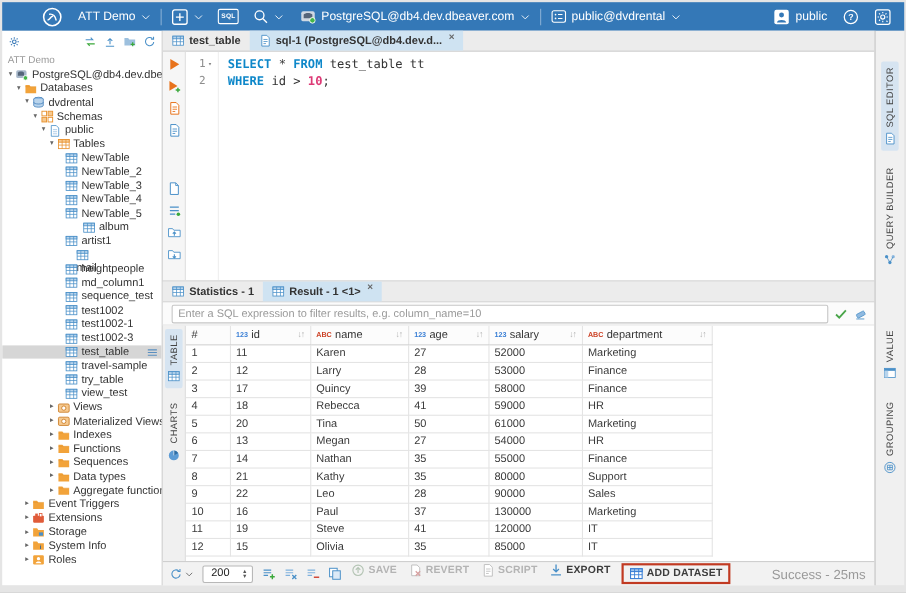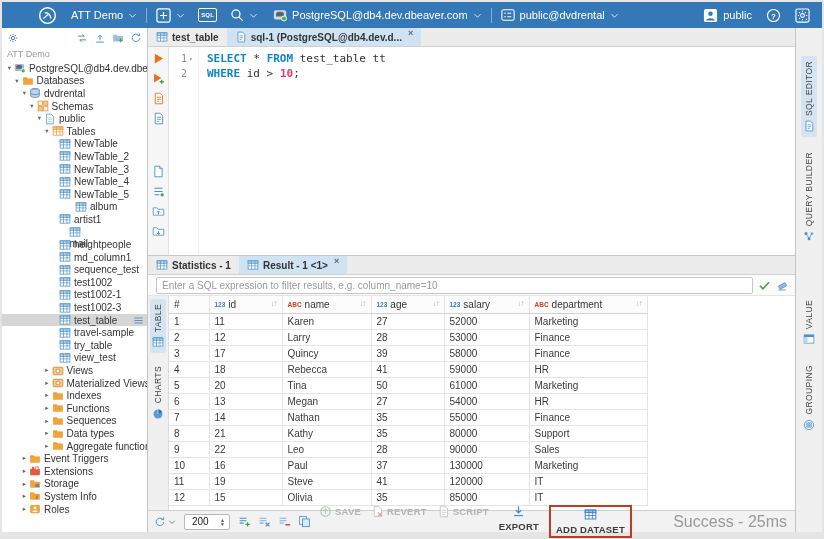--- a/index.html
+++ b/index.html
@@ -66,26 +66,26 @@
   .coltype{font-size:6.5px;font-weight:700;margin-right:3px;vertical-align:1px;}
   .type-123{color:#3a7fd5;}
   .type-abc{color:#cc4125;}
   .sort{float:right;color:#b5b5b5;font-size:8px;letter-spacing:-1px;}
 
   
   .statusbar{height:22px;background:#f2f2f2;border-top:1px solid #cfcfcf;display:flex;align-items:center;padding:0 8px 0 6px;gap:8px;font-size:9.5px;color:#444;box-sizing:border-box;flex:none;}
   .sb-icons{display:flex;align-items:center;gap:7px;}
   .sb-btn{display:flex;align-items:center;gap:3px;font-weight:700;letter-spacing:.2px;white-space:nowrap;}
   .sb-btn.disabled{color:#b4b4b4;}
-  .sb-btn.enabled{color:#3c3c3c;flex-direction:column;}
+  .sb-btn.enabled{color:#3c3c3c;}
   .hl{border:2px solid #c13a22;padding:1px 5px;display:flex;align-items:center;}
   .spinner{width:46px;height:16px;background:#fff;border:1px solid #b8b8b8;border-radius:2px;display:flex;align-items:center;box-sizing:border-box;}
   .spinner .val{flex:1;padding-left:7px;font-size:10px;color:#222;}
   .spinner .arrows{width:13px;display:flex;flex-direction:column;align-items:center;font-size:5px;color:#555;line-height:4px;}
-  .status-text{margin-left:auto;color:#999;font-size:16px;}
+  .status-text{margin-left:auto;color:#999;font-size:12px;}
   .refresh-grp{display:flex;align-items:center;gap:2px;color:#555;}
 </style>
 </head>
 <body>
 
 <div class="app">
 
   <header class="topbar">
     <span class="ic" style="margin-left:36px;">
         <svg width="19" height="19" viewBox="0 0 16 16">

